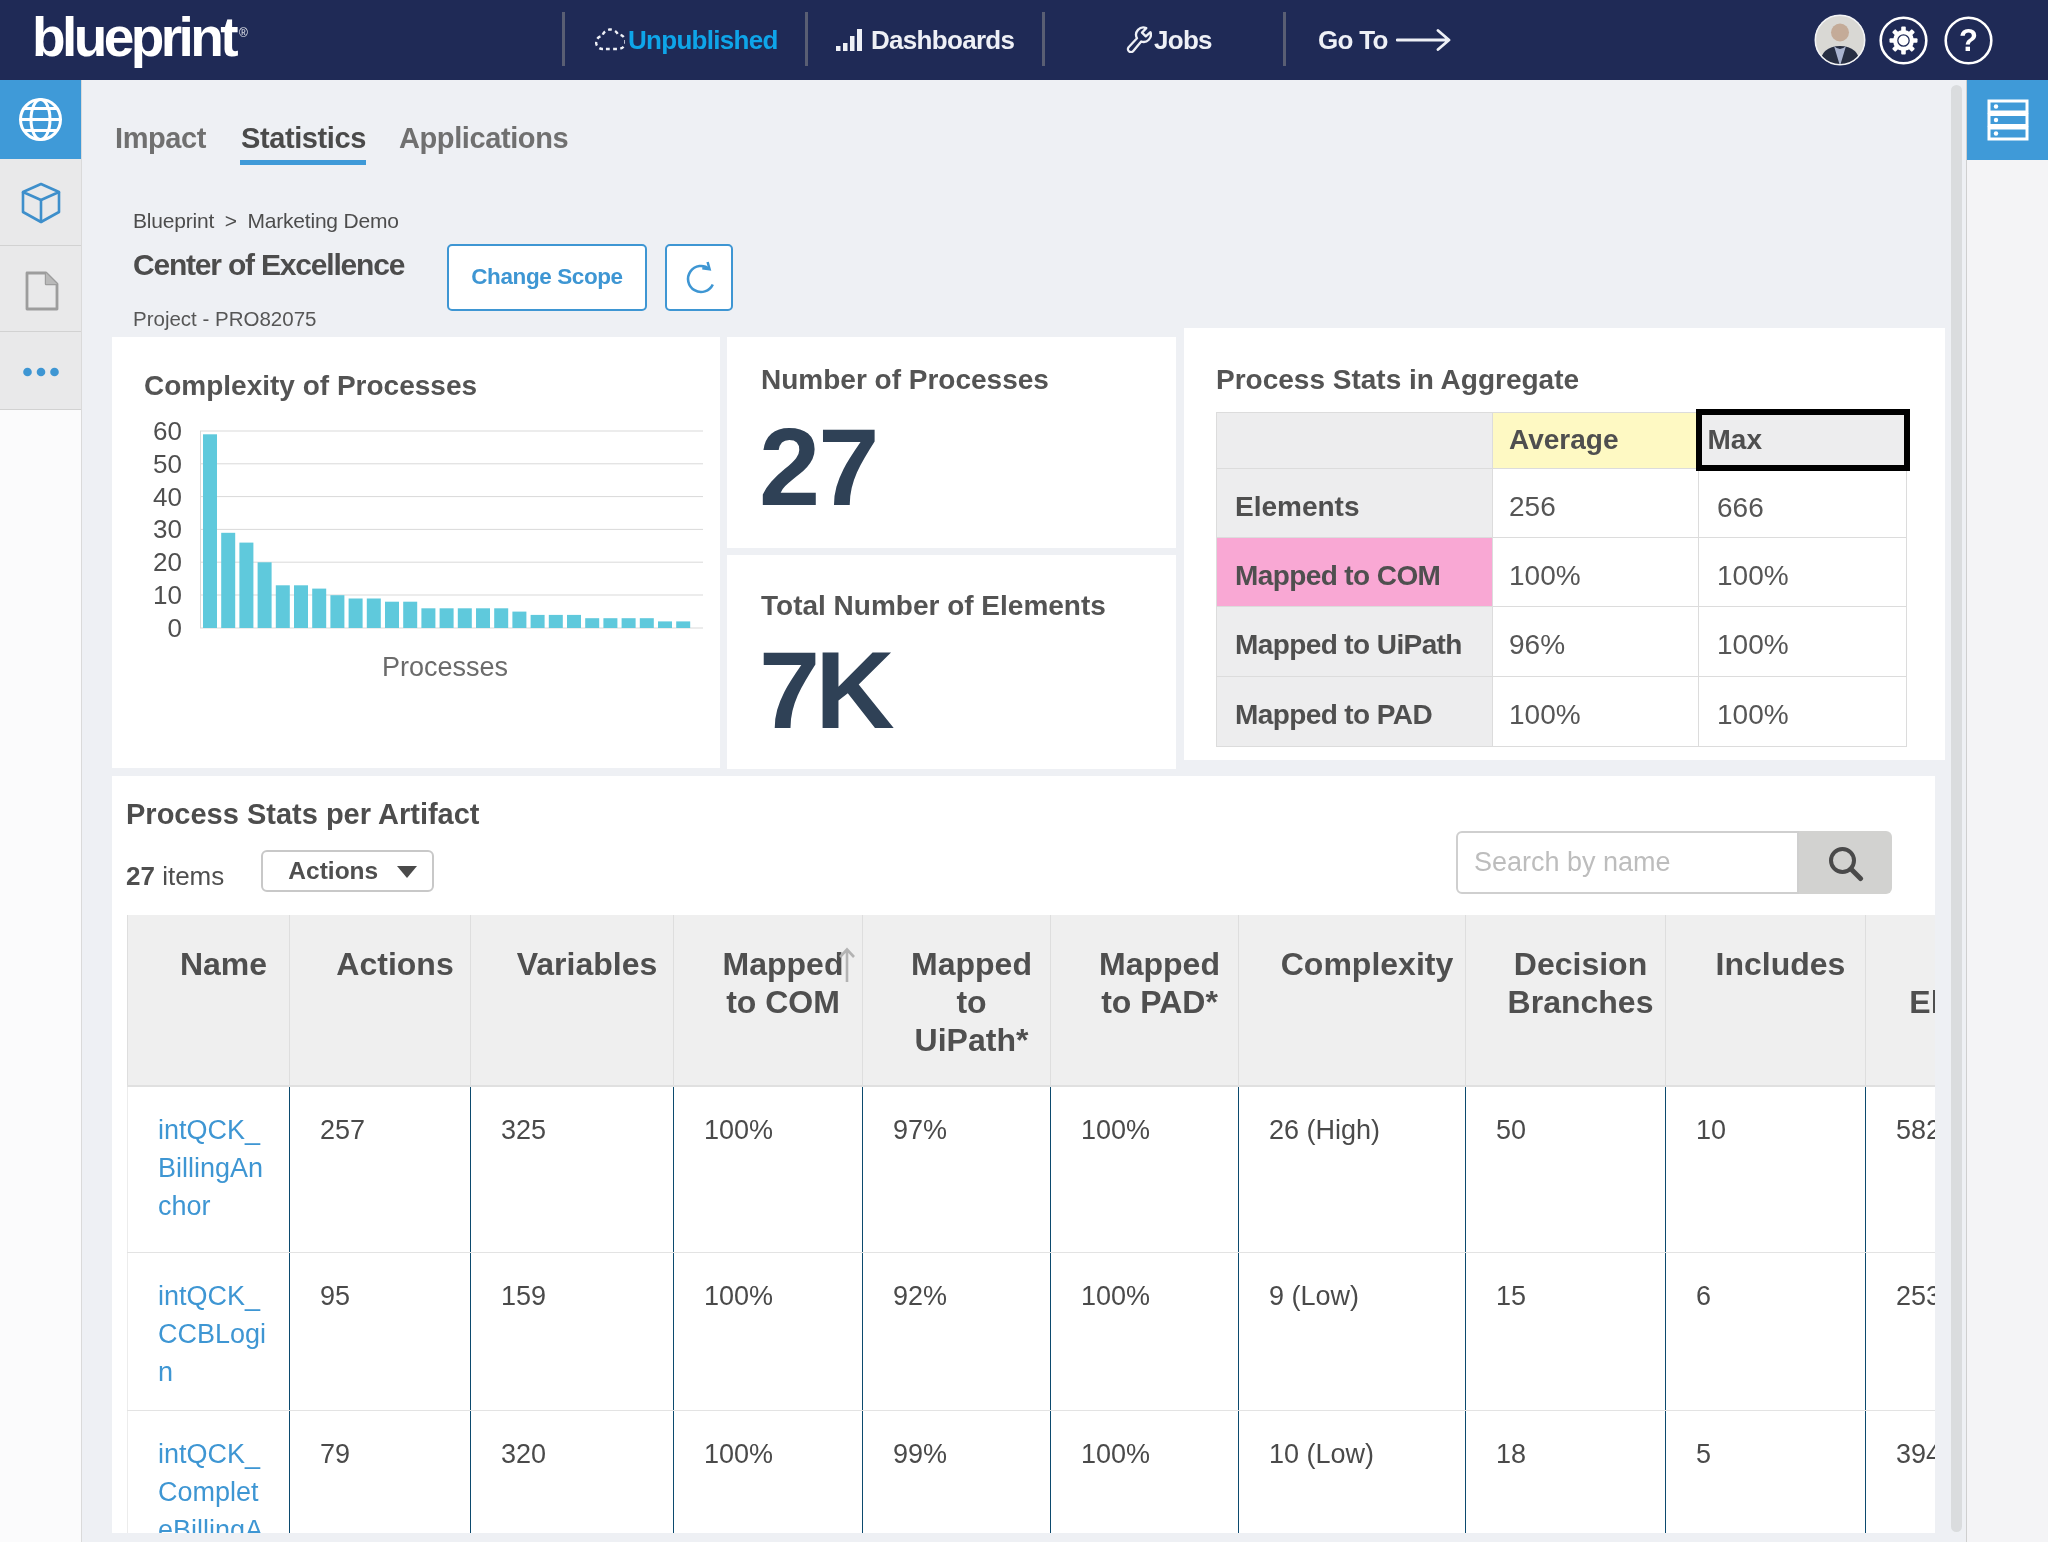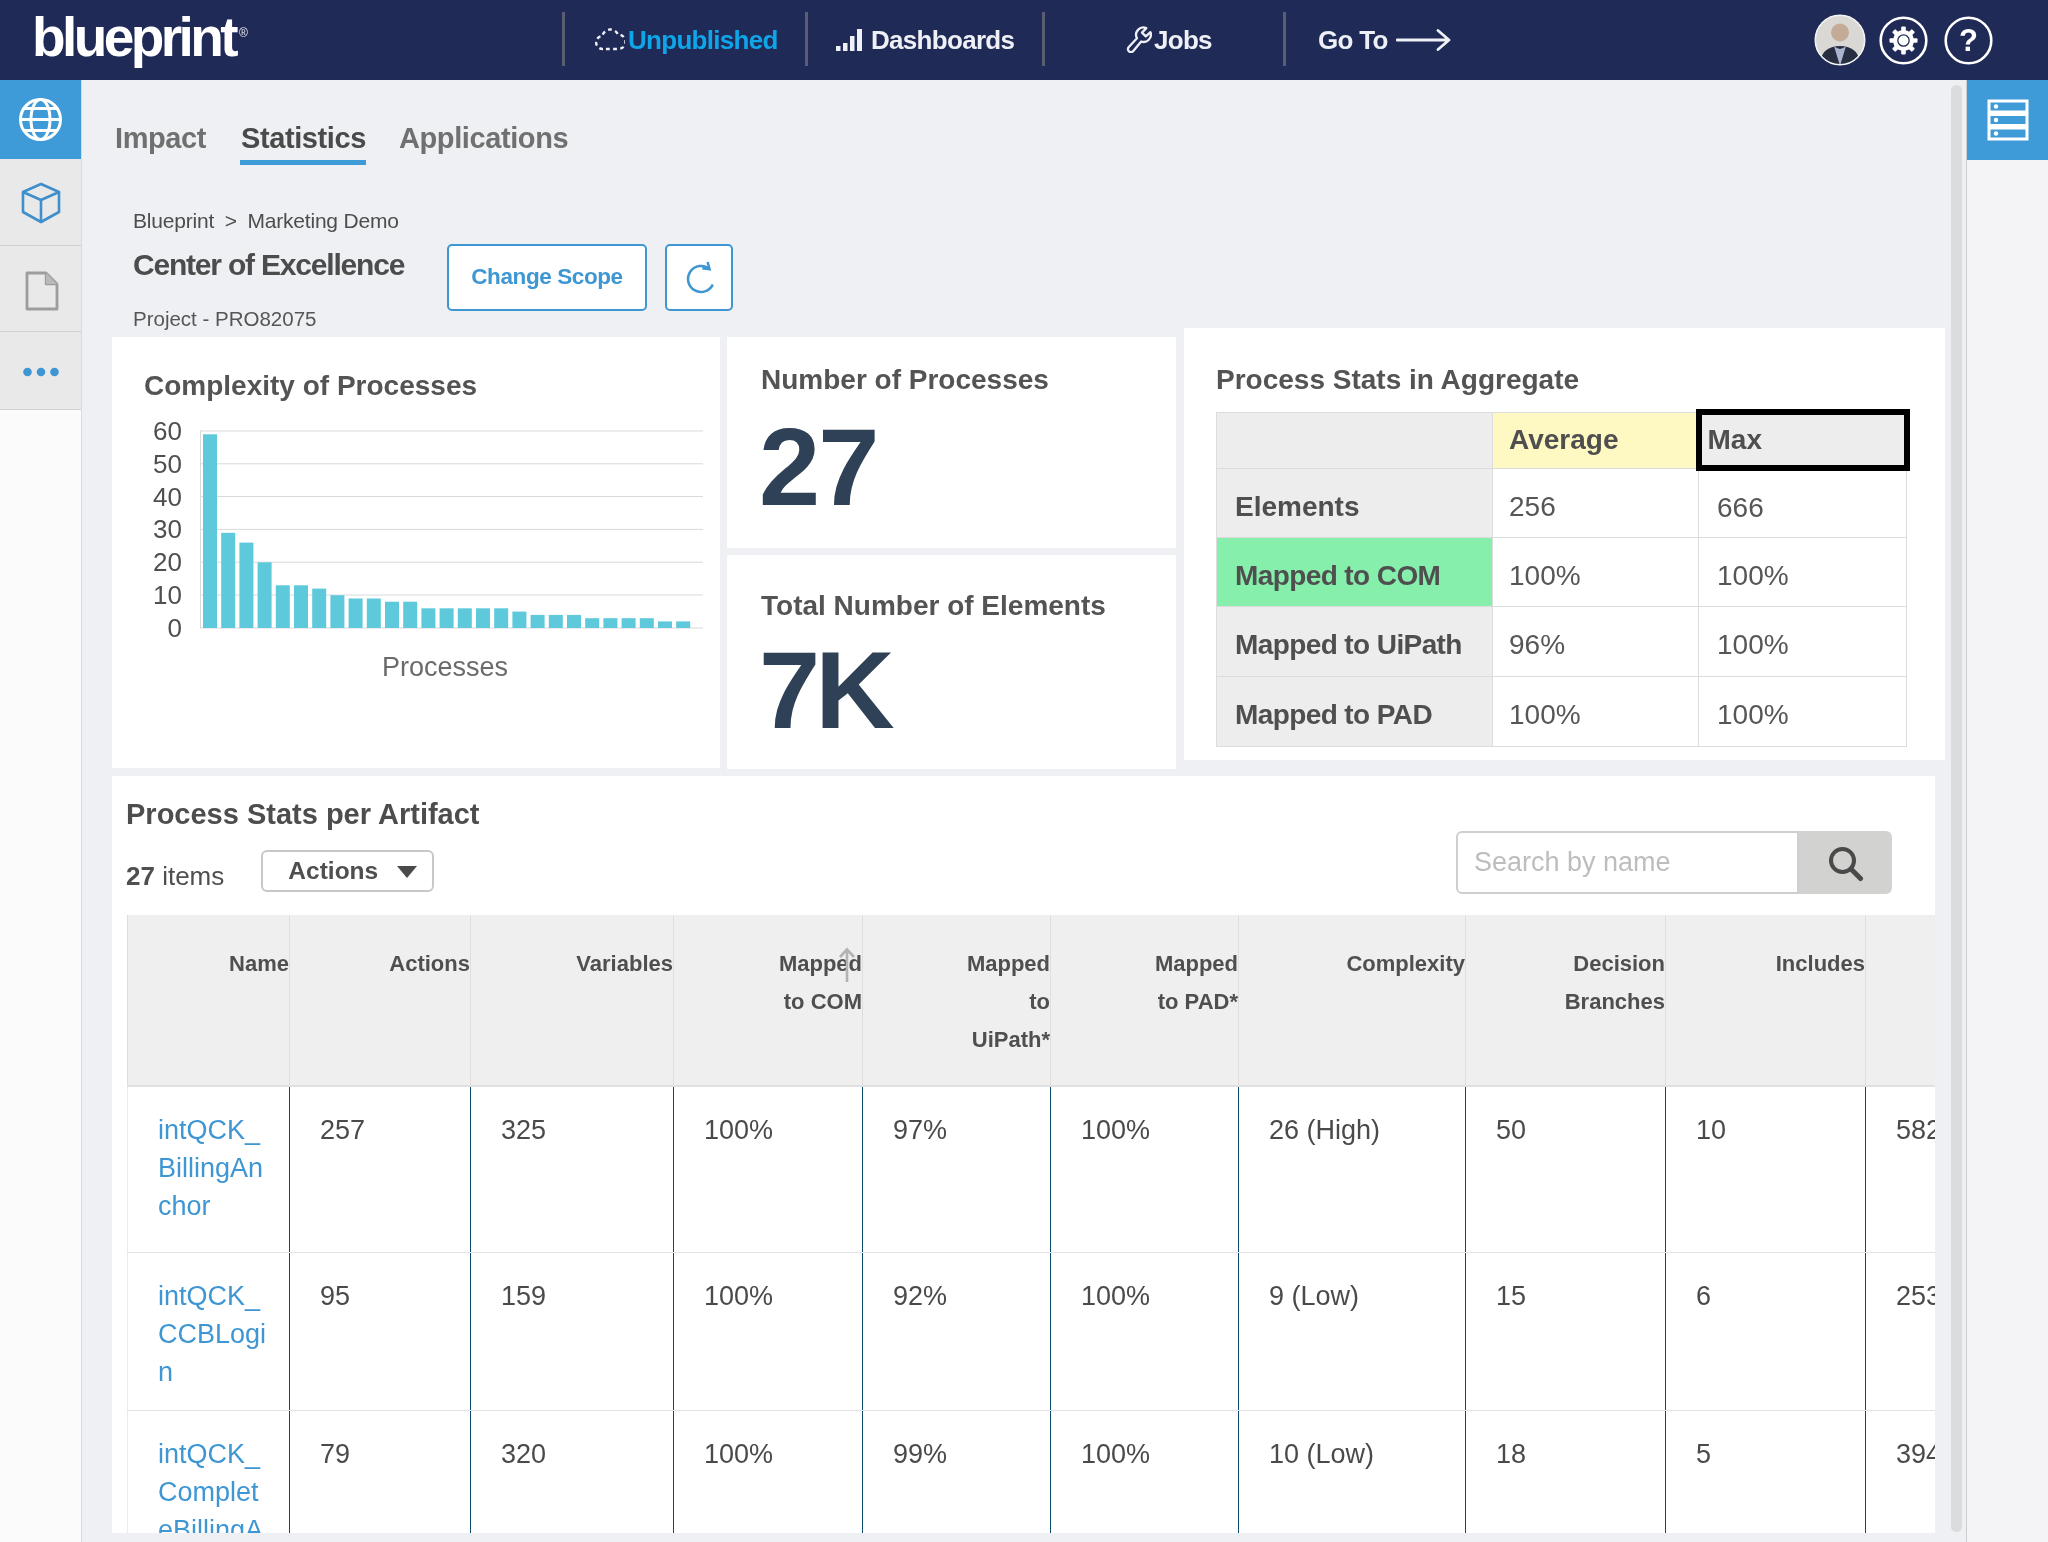--- a/index.html
+++ b/index.html
@@ -2,21 +2,21 @@
 <html><head>
 <meta charset="utf-8">
 <style>
 *{margin:0;padding:0;box-sizing:border-box}
 html,body{width:2048px;height:1542px;overflow:hidden}
 body{font-family:"Liberation Sans",sans-serif;background:#eef0f4}
 .abs{position:absolute}
 #app{position:relative;width:2048px;height:1542px;background:#eef0f4;overflow:hidden}
 .card{position:absolute;background:#fff}
 .ctitle{font-size:28px;font-weight:700;color:#545454}
-.th1{background:#efefef;border-right:1px solid #dedede;border-bottom:2px solid #e0e0e0;padding:30px 0 0 30px;font-size:22px;font-weight:700;color:#4f4f4f;line-height:38px;text-align:right;vertical-align:top}
+.th1{background:#efefef;border-right:1px solid #dedede;border-bottom:2px solid #e0e0e0;padding:30px 0 0 30px;font-size:32px;font-weight:700;color:#4f4f4f;line-height:38px;text-align:center;vertical-align:top}
 .th1:first-child{border-left:1px solid #dedede}
 .td1{border-right:1px solid #0c4a6e;border-bottom:1px solid #e3e3e3;padding:24px 0 0 30px;line-height:38px;vertical-align:top}
 .td1:first-child{border-left:1px solid #ececec}
 .lnk{color:#3e96d3}
 </style>
 </head>
 <body>
 <div id="app">
 
 <div class="abs" style="left:0;top:0;width:2048px;height:80px;background:#1f2a56">
@@ -230,21 +230,21 @@
         <td style="width:276px;background:#ededee;border:1px solid #dcdcdc"></td>
         <td style="width:206px;background:#fef9c3;border:1px solid #dcdcdc;font-weight:700;color:#4f4f4f;padding-left:16px">Average</td>
         <td style="width:208px;background:#ededee;border:6px solid #000000;font-weight:700;color:#4f4f4f;padding-left:6px">Max</td>
       </tr>
       <tr style="height:69px">
         <td style="background:#ededee;border:1px solid #dcdcdc;font-weight:700;color:#4f4f4f;padding-left:18px;padding-top:8px">Elements</td>
         <td style="border:1px solid #dcdcdc;padding-left:16px;padding-top:8px">256</td>
         <td style="border:1px solid #dcdcdc;padding-left:18px;padding-top:8px">666</td>
       </tr>
       <tr style="height:69px">
-        <td style="background:#86efac;border:1px solid #dcdcdc;font-weight:700;color:#4f4f4f;padding-left:18px;padding-top:8px;letter-spacing:-0.6px">Mapped to COM</td>
+        <td style="background:#f9a8d4;border:1px solid #dcdcdc;font-weight:700;color:#4f4f4f;padding-left:18px;padding-top:8px;letter-spacing:-0.6px">Mapped to COM</td>
         <td style="border:1px solid #dcdcdc;padding-left:16px;padding-top:8px">100%</td>
         <td style="border:1px solid #dcdcdc;padding-left:18px;padding-top:8px">100%</td>
       </tr>
       <tr style="height:70px">
         <td style="background:#ededee;border:1px solid #dcdcdc;font-weight:700;color:#4f4f4f;padding-left:18px;padding-top:8px;letter-spacing:-0.6px">Mapped to UiPath</td>
         <td style="border:1px solid #dcdcdc;padding-left:16px;padding-top:8px">96%</td>
         <td style="border:1px solid #dcdcdc;padding-left:18px;padding-top:8px">100%</td>
       </tr>
       <tr style="height:70px">
         <td style="background:#ededee;border:1px solid #dcdcdc;font-weight:700;color:#4f4f4f;padding-left:18px;padding-top:8px;letter-spacing:-0.6px">Mapped to PAD</td>

